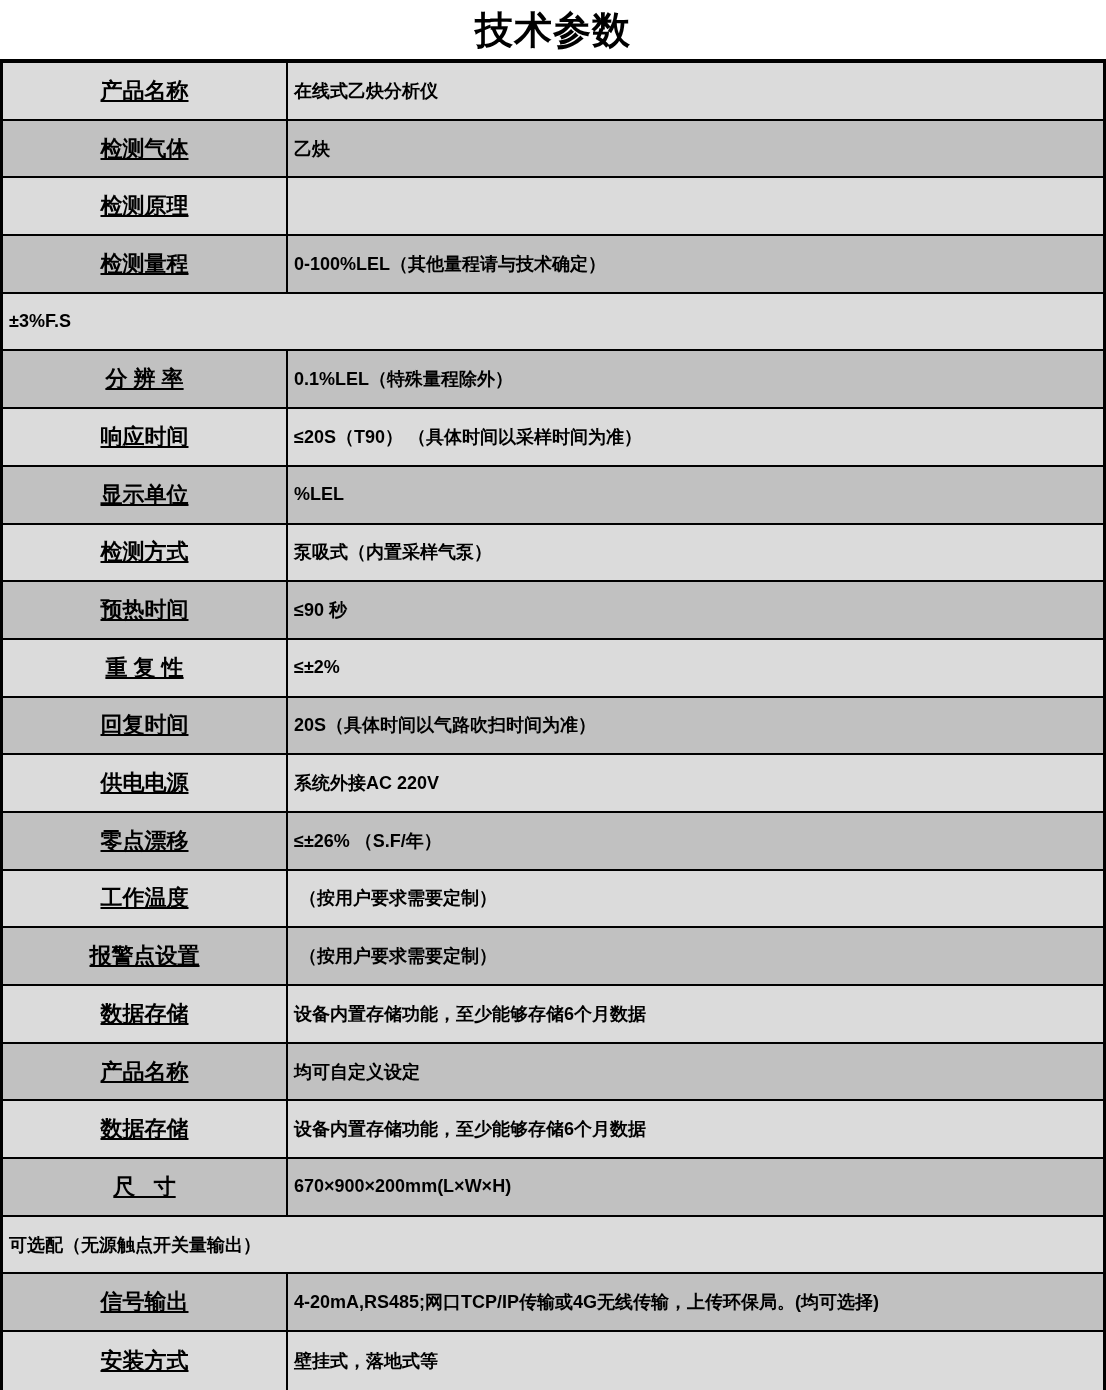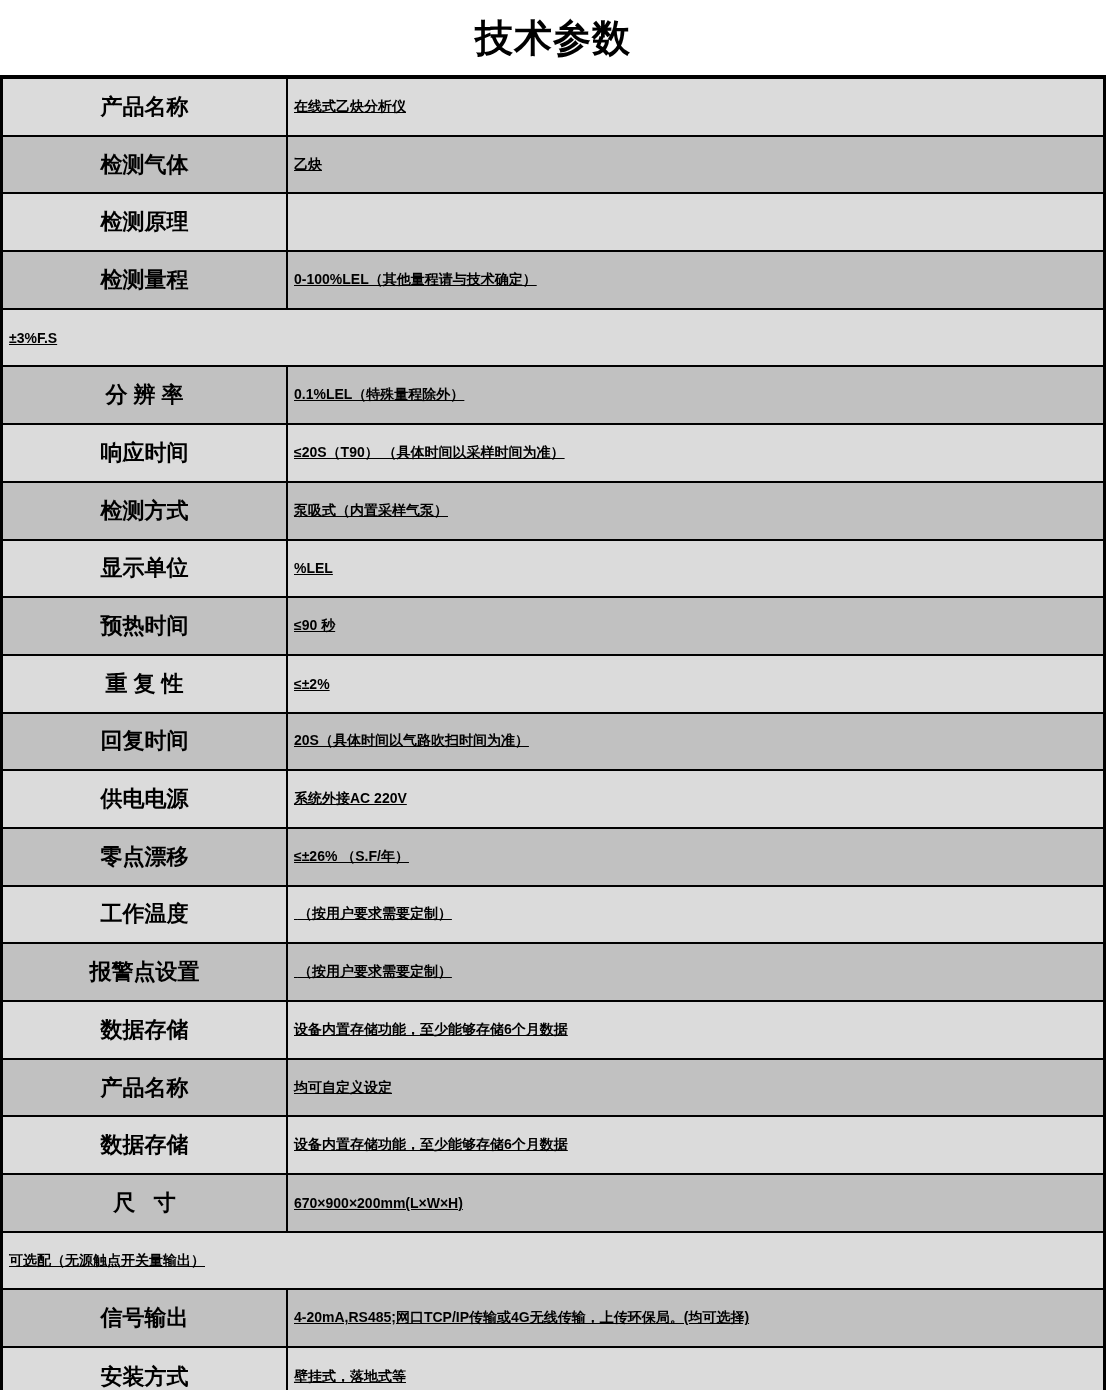--- a/index.html
+++ b/index.html
@@ -9,21 +9,21 @@
     font-family: "Liberation Sans", "DejaVu Sans", sans-serif;
   }
   .page {
     width: 1106px;
     height: 1390px;
     background: #ffffff;
     overflow: hidden;
     box-sizing: border-box;
   }
   .doc-title {
-    margin: 8px;
+    margin: 0;
     height: 53px;
     padding-top: 6px;
     box-sizing: content-box;
     text-align: center;
     font-size: 38px;
     line-height: 48px;
     font-weight: bold;
     color: #000000;
     letter-spacing: 1px;
   }
@@ -52,33 +52,33 @@
     box-sizing: border-box;
     border-right: 2px solid #000000;
     display: flex;
     align-items: center;
     justify-content: center;
     font-size: 22px;
     font-weight: bold;
     color: #000000;
     white-space: pre-wrap;
     text-align: center;
+    text-decoration: underline;
   }
   .value-cell {
     flex: 1;
     display: flex;
     align-items: center;
     padding-left: 6px;
     padding-right: 26px;
     box-sizing: border-box;
-    font-size: 14px;
+    font-size: 18px;
     font-weight: bold;
     color: #000000;
     white-space: pre-wrap;
-    text-decoration: underline;
   }
 </style>
 </head>
 <body>
 
 <div class="page">
 
   <h1 class="doc-title">技术参数</h1>
 
   <div class="spec-table">
@@ -109,30 +109,30 @@
       <div class="label-cell">分 辨 率</div>
       <div class="value-cell">0.1%LEL（特殊量程除外）</div>
     </div>
 
     <div class="spec-row">
       <div class="label-cell">响应时间</div>
       <div class="value-cell">≤20S（T90） （具体时间以采样时间为准）</div>
     </div>
 
     <div class="spec-row">
+      <div class="label-cell">显示单位</div>
+      <div class="value-cell">%LEL</div>
+    </div>
+
+    <div class="spec-row">
       <div class="label-cell">检测方式</div>
       <div class="value-cell">泵吸式（内置采样气泵）</div>
     </div>
 
     <div class="spec-row">
-      <div class="label-cell">显示单位</div>
-      <div class="value-cell">%LEL</div>
-    </div>
-
-    <div class="spec-row">
       <div class="label-cell">预热时间</div>
       <div class="value-cell">≤90 秒</div>
     </div>
 
     <div class="spec-row">
       <div class="label-cell">重 复 性</div>
       <div class="value-cell">≤±2%</div>
     </div>
 
     <div class="spec-row">

